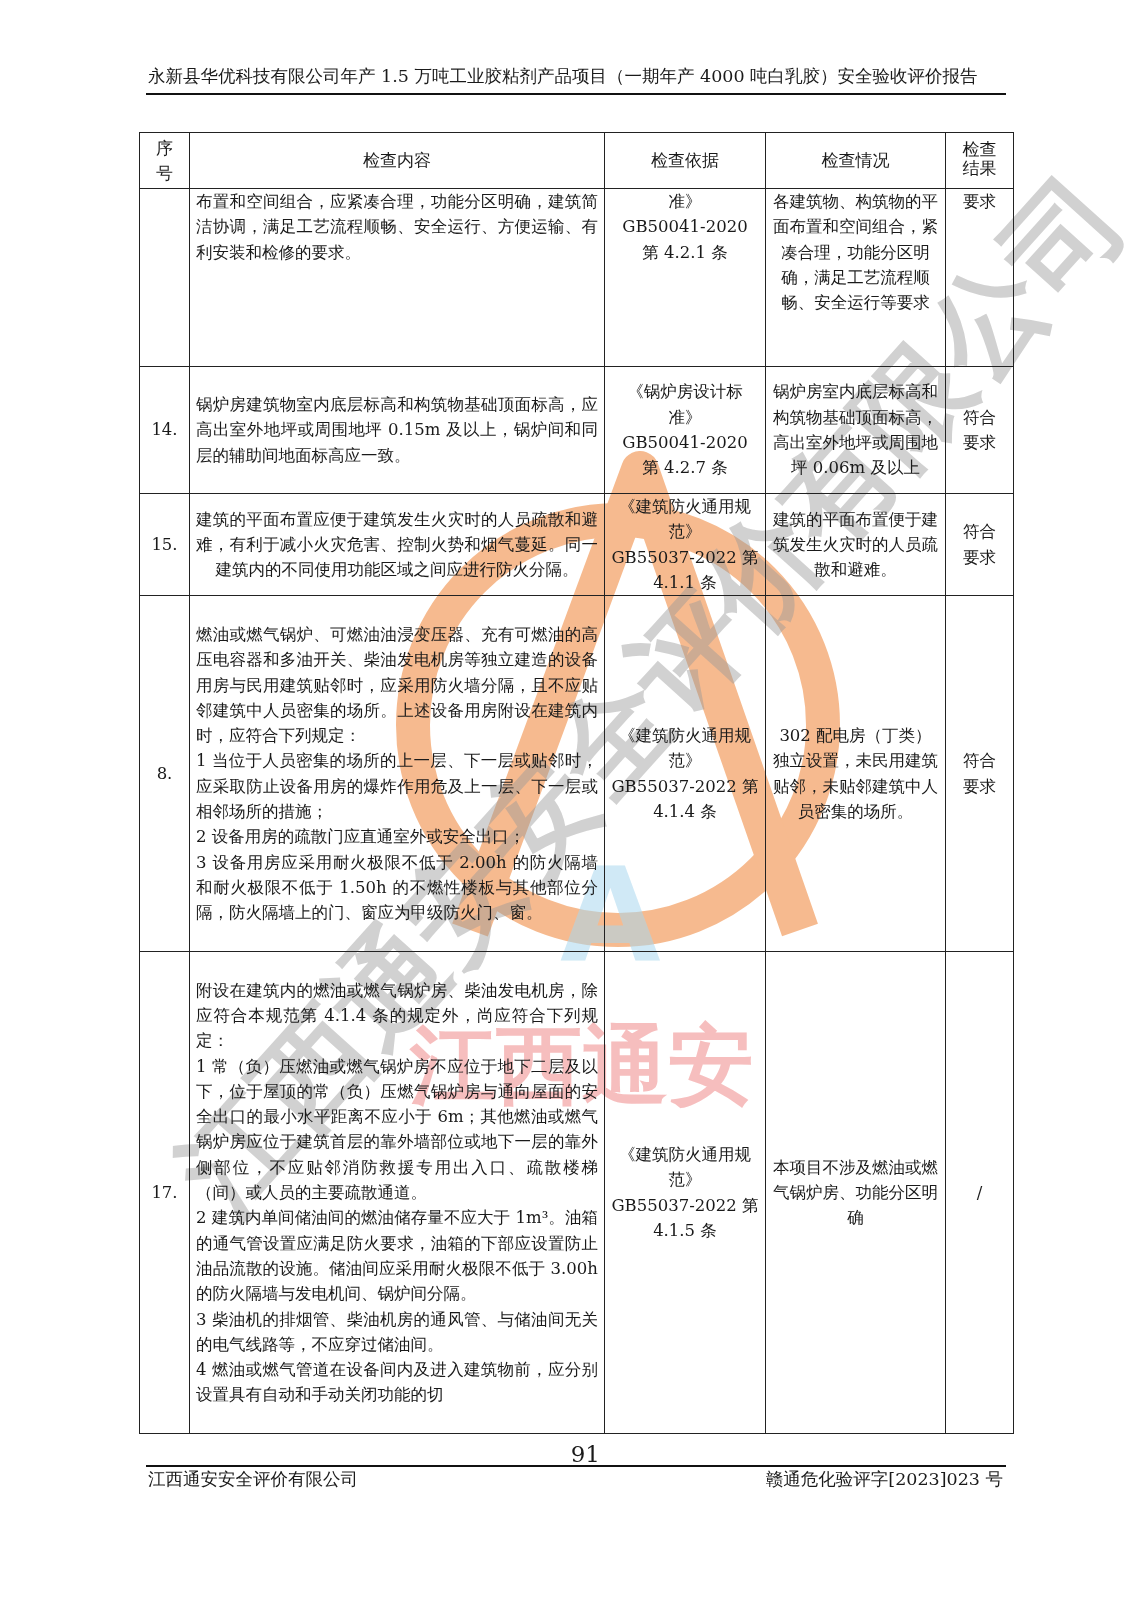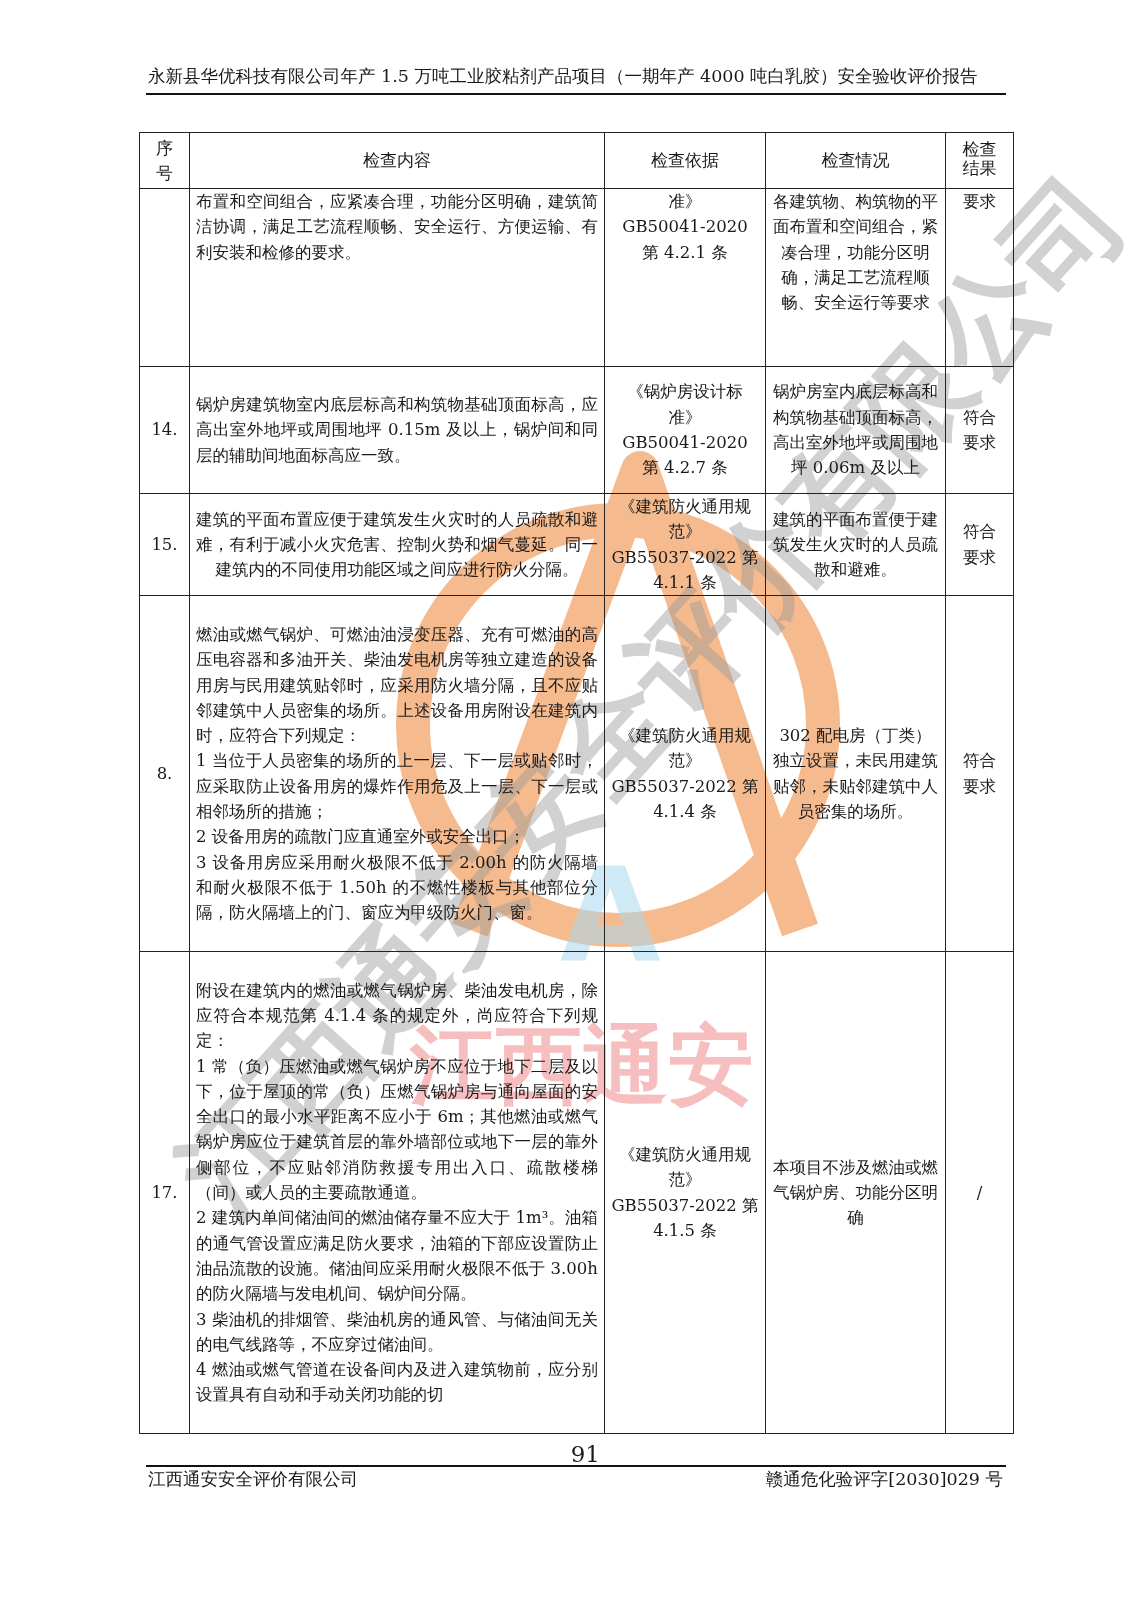--- a/index.html
+++ b/index.html
@@ -123,13 +123,13 @@
 4.1.5 条</td>
       <td class="c-situation">本项目不涉及燃油或燃气锅炉房、功能分区明确</td>
       <td class="c-result">/</td>
     </tr>
   </tbody>
 </table>
 
 <div class="page-number">91</div>
 <div class="footer-rule"></div>
 <div class="footer-left">江西通安安全评价有限公司</div>
-<div class="footer-right">赣通危化验评字[2030]029 号</div>
+<div class="footer-right">赣通危化验评字[2023]023 号</div>
 
 </body></html>

